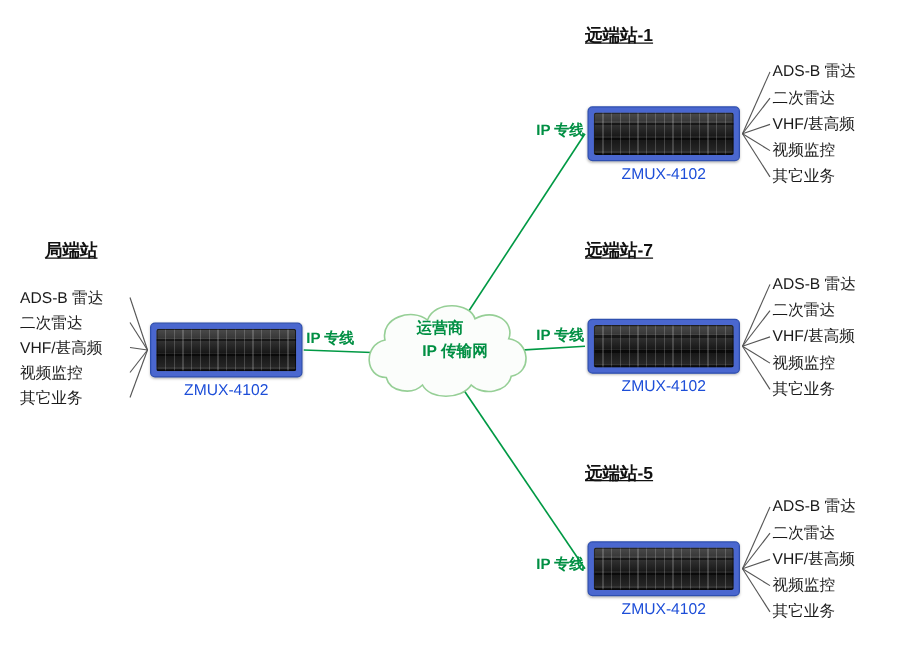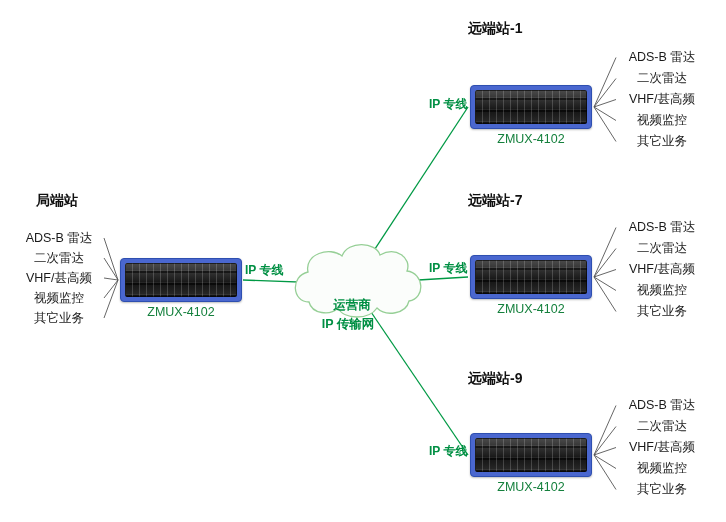--- a/index.html
+++ b/index.html
@@ -12,23 +12,24 @@
     overflow: hidden;
   }
   .abs { position: absolute; }
   .wiring { position: absolute; left: 0; top: 0; }
 
   .station-title {
     font-size: 14px;
     font-weight: bold;
     color: #111111;
     white-space: nowrap;
-  }
-
-  .services { text-align: center; }
+    text-decoration: underline;
+  }
+
+  .services { }
   .svc {
     font-size: 12.5px;
     color: #1a1a1a;
     white-space: nowrap;
   }
   .services-local .svc { line-height: 20px; }
   .services-remote .svc { line-height: 21px; }
 
   .device {
     width: 122px;
@@ -45,39 +46,38 @@
     border-radius: 2px;
     background:
       repeating-linear-gradient(90deg, rgba(255,255,255,.18) 0 1px, rgba(255,255,255,0) 1px 7px),
       repeating-linear-gradient(0deg, rgba(0,0,0,.55) 0 2px, rgba(255,255,255,.06) 2px 3px, rgba(0,0,0,0) 3px 12px),
       linear-gradient(180deg, #4b4b4b, #151515 60%, #2b2b2b);
     box-shadow: inset 0 0 0 1px rgba(0,0,0,.6);
   }
 
   .device-label {
     font-size: 12.5px;
-    color: #15803d;
+    color: #1d4ed8;
     text-align: center;
     white-space: nowrap;
   }
 
   .ip-label {
     font-size: 12px;
     font-weight: bold;
     color: var(--label-green, #008f43);
     white-space: nowrap;
   }
 
   .cloud-text {
     font-size: 12.5px;
     font-weight: bold;
     color: var(--label-green, #008f43);
     text-align: center;
     white-space: nowrap;
-    margin-top: 43px;
   }
 
   svg line.green { stroke: var(--line-green, #009944); stroke-width: 1.3; }
   svg line.fan   { stroke: #555555; stroke-width: 0.9; }
   svg .cloud-shape {
     fill: var(--cloud-fill, #fbfdfb);
     stroke: var(--cloud-stroke, #96cf96);
     stroke-width: 1.3;
   }
 </style>
@@ -122,21 +122,21 @@
          C 304 254 330 246 342 256
          C 348 240 376 242 380 255
          C 396 246 412 258 407 271
          C 424 273 426 298 409 301
          C 406 314 386 317 377 308
          C 369 320 344 320 338 308
          C 330 316 312 314 309 302 Z"></path>
   </svg>
 
   <div class="abs cloud-text" style="left:308px;top:254px;width:88px">运营商</div>
-  <div class="abs cloud-text" style="left:304px;top:273px;width:88px">IP 传输网</div>
+  <div class="abs cloud-text" style="left:320px;top:273px;width:88px">IP 传输网</div>
 
   <div class="abs ip-label" style="left:245px;top:262px">IP 专线</div>
   <div class="abs ip-label" style="left:429px;top:96px">IP 专线</div>
   <div class="abs ip-label" style="left:429px;top:260px">IP 专线</div>
   <div class="abs ip-label" style="left:429px;top:443px">IP 专线</div>
 
   <div>
     <div class="abs station-title" style="left:36px;top:192px">局端站</div>
     <div class="abs services services-local" style="left:16px;top:228px;width:86px">
       <div class="svc">ADS-B 雷达</div>
@@ -175,21 +175,21 @@
     <div class="abs services services-remote" style="left:618px;top:217px;width:88px">
       <div class="svc">ADS-B 雷达</div>
       <div class="svc">二次雷达</div>
       <div class="svc">VHF/甚高频</div>
       <div class="svc">视频监控</div>
       <div class="svc">其它业务</div>
     </div>
   </div>
 
   <div>
-    <div class="abs station-title" style="left:468px;top:370px">远端站-9</div>
+    <div class="abs station-title" style="left:468px;top:370px">远端站-5</div>
     <div class="abs device" style="left:470px;top:433px">
       <div class="device-face"></div>
     </div>
     <div class="abs device-label" style="left:470px;top:480px;width:122px">ZMUX-4102</div>
     <div class="abs services services-remote" style="left:618px;top:395px;width:88px">
       <div class="svc">ADS-B 雷达</div>
       <div class="svc">二次雷达</div>
       <div class="svc">VHF/甚高频</div>
       <div class="svc">视频监控</div>
       <div class="svc">其它业务</div>

